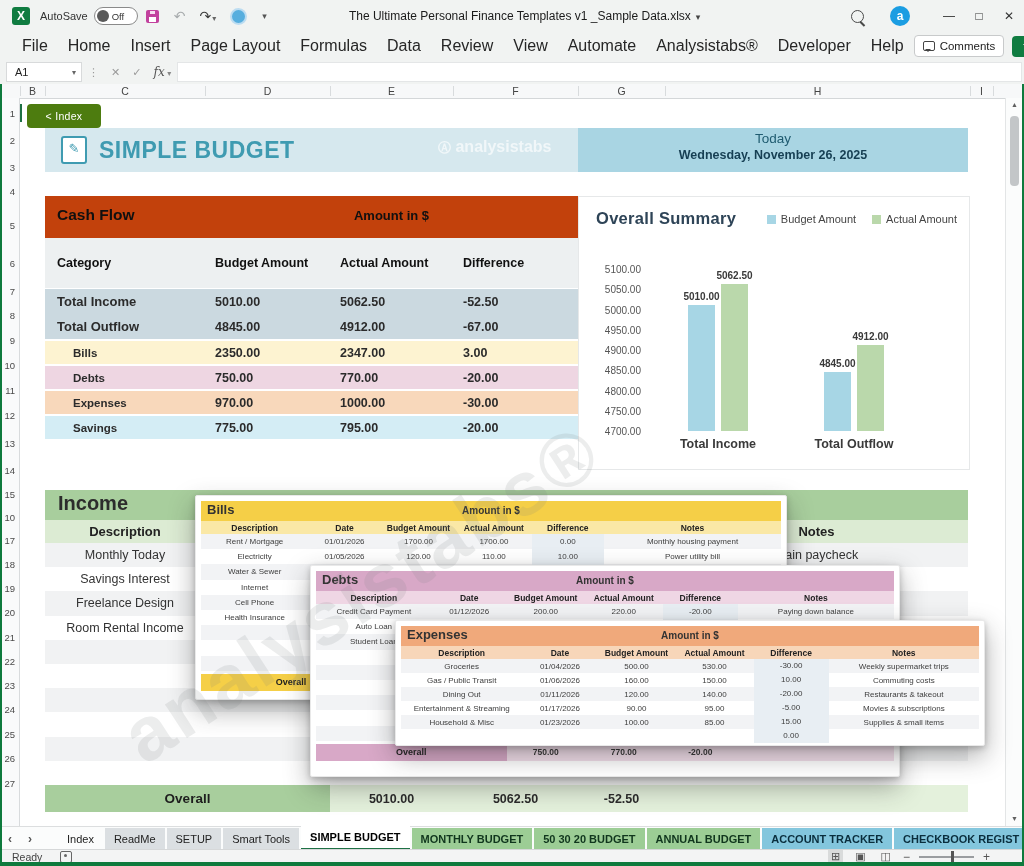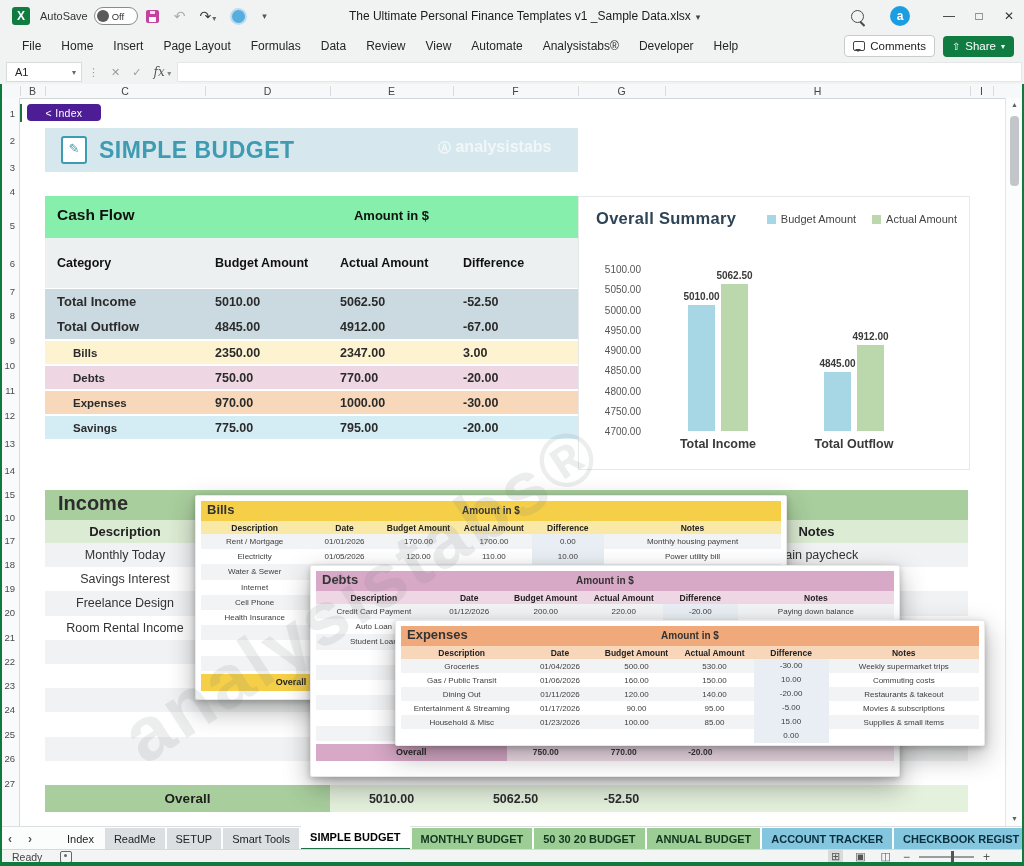--- a/index.html
+++ b/index.html
@@ -27,21 +27,21 @@
   #doc-title{font-size:12px;color:#1b1b1b;margin-left:74px;white-space:nowrap;}
   #doc-caret{font-size:9px;color:#444;margin-left:5px;}
   #tb-right{margin-left:auto;display:flex;align-items:center;}
   #search-icon{width:11px;height:11px;border:1.5px solid #4a4a4a;border-radius:50%;position:relative;margin-right:26px;}
   #search-icon:after{content:"";position:absolute;left:9px;top:10px;width:6px;height:1.5px;background:#4a4a4a;transform:rotate(45deg);transform-origin:left top;}
   #avatar{width:20px;height:20px;border-radius:50%;background:#1b9de2;color:#fff;font-weight:bold;
           font-size:12px;text-align:center;line-height:20px;margin-right:24px;}
   .winbtn{width:30px;height:30px;text-align:center;line-height:30px;font-size:12px;color:#333;}
   
   #menubar{left:0;top:32px;width:1024px;height:28px;background:#f1f3f2;display:flex;align-items:center;}
-  .rtab{font-size:12px;color:#262626;padding:0 10px;line-height:26px;white-space:nowrap;text-align:center;}
+  .rtab{font-size:16px;color:#262626;padding:0 10px;line-height:26px;white-space:nowrap;text-align:center;}
   #menu-right{margin-left:auto;display:flex;align-items:center;gap:8px;padding-right:10px;}
   #comments-btn{border:1px solid #c8cacb;background:#fff;border-radius:4px;height:20px;display:flex;
                 align-items:center;gap:5px;padding:0 8px;font-size:11.5px;color:#222;}
   .bubble{width:10px;height:8px;border:1.3px solid #444;border-radius:2px;position:relative;}
   .bubble:after{content:"";position:absolute;left:1px;top:7px;border:3px solid transparent;border-top-color:#444;}
   #share-btn{background:#107C41;color:#fff;border-radius:4px;height:21px;display:flex;align-items:center;
              gap:5px;padding:0 9px;font-size:11.5px;}
   
   #formulabar{left:0;top:60px;width:1024px;height:24px;background:#f1f3f2;display:flex;align-items:center;border-bottom:1px solid #e2e4e5;}
   #namebox{width:66px;height:18px;background:#fff;border:1px solid #d8dadb;margin-left:6px;font-size:11px;
@@ -51,33 +51,33 @@
   #fx-label{font-style:italic;font-family:"DejaVu Serif",serif;font-size:12px;color:#555;margin:0 6px;}
   #formula-input{flex:1;height:18px;background:#fff;border:1px solid #e4e6e7;margin-right:2px;}
   
   #colstrip{left:0;top:84px;width:1024px;height:14px;background:#f7f8f9;border-bottom:1px solid #d4d7d9;}
   .colletter{position:absolute;top:0;font-size:10.5px;color:#444;transform:translateX(-50%);line-height:14px;}
   .colline{position:absolute;top:2px;width:1px;height:10px;background:#d8dbdd;}
   #rowgutter{left:0;top:98px;width:19px;height:728px;background:#f9fafb;border-right:1px solid #d8dbdd;}
   .rownum{position:absolute;right:4px;font-size:9.5px;color:#4a4a4a;transform:translateY(-50%);}
   
   #selA1{left:20px;top:104px;width:2px;height:18px;background:#1e7145;z-index:5;}
-  #index-btn{left:27px;top:104px;width:74px;height:17px;background:#4c1d95;border-radius:4px;color:#fff;
+  #index-btn{left:27px;top:104px;width:74px;height:24px;background:#4d7c0f;border-radius:4px;color:#fff;
              font-size:10.5px;display:flex;align-items:center;justify-content:center;letter-spacing:.3px;}
   
   #banner-left{left:45px;top:128px;width:533px;height:44px;background:#d6e8ee;display:flex;align-items:center;}
   #banner-doc-icon{width:22px;height:24px;background:#fff;border:2px solid #3f9bb1;border-radius:3px;margin:0 12px 0 16px;
                    color:#3f9bb1;font-size:13px;text-align:center;line-height:22px;}
   #banner-title{font-size:23px;font-weight:bold;color:#3f9bb1;letter-spacing:.5px;}
   #banner-wm{left:438px;top:138px;font-size:16px;font-weight:bold;color:rgba(255,255,255,.65);z-index:2;}
   #banner-right{left:578px;top:128px;width:390px;height:44px;background:#a9d5e3;text-align:center;}
   #today-label{font-size:13.5px;color:#1f5b70;margin-top:3px;}
   #today-date{font-size:12.5px;font-weight:bold;color:#163f53;margin-top:2px;}
   
-  #cf-title-row{left:45px;top:196px;width:533px;height:42px;background:#86efac;}
+  #cf-title-row{left:45px;top:196px;width:533px;height:42px;background:#c2410c;}
   #cf-title{position:absolute;left:12px;top:10px;font-size:15.5px;font-weight:bold;color:#101010;}
   #cf-amount{position:absolute;left:160px;width:373px;text-align:center;top:12px;font-size:13px;font-weight:bold;color:#101010;}
   #cf-colhead{left:45px;top:238px;width:533px;height:50px;background:#edf0f1;display:flex;align-items:center;}
   .cfh{font-size:12.5px;font-weight:bold;color:#111;}
   #cf-rows{left:45px;top:289px;width:533px;}
   .cfrow{display:flex;align-items:center;}
   .cfcell{font-size:12.5px;font-weight:bold;color:#2b2b2b;}
   
   #chart{left:578px;top:196px;width:390px;height:272px;background:#fff;border:1px solid #e6e8e9;}
   #chart-title{position:absolute;left:17px;top:12px;font-size:16.5px;font-weight:bold;color:#2e4457;letter-spacing:.3px;}
@@ -268,20 +268,24 @@
 
   <div id="selA1" class="abs"></div>
 
   <div id="index-btn" class="abs">&lt; Index</div>
 
   <div id="banner-left" class="abs">
     <div id="banner-doc-icon">✎</div>
     <div id="banner-title">SIMPLE BUDGET</div>
   </div>
   <div id="banner-wm" class="abs"><span style="font-size:13px;">Ⓐ</span> <span>analysistabs</span></div>
+  <div id="banner-right" class="abs">
+    <div id="today-label">Today</div>
+    <div id="today-date">Wednesday, November 26, 2025</div>
+  </div>
 
   <div id="cf-title-row" class="abs">
     <div id="cf-title">Cash Flow</div>
     <div id="cf-amount">Amount in $</div>
   </div>
   <div id="cf-colhead" class="abs">
     <div class="cfh" style="width:160px;padding-left:12px;box-sizing:border-box;">Category</div>
     <div class="cfh" style="width:125px;padding-left:10px;box-sizing:border-box;">Budget Amount</div>
     <div class="cfh" style="width:123px;padding-left:10px;box-sizing:border-box;">Actual Amount</div>
     <div class="cfh" style="width:125px;padding-left:10px;box-sizing:border-box;">Difference</div>

